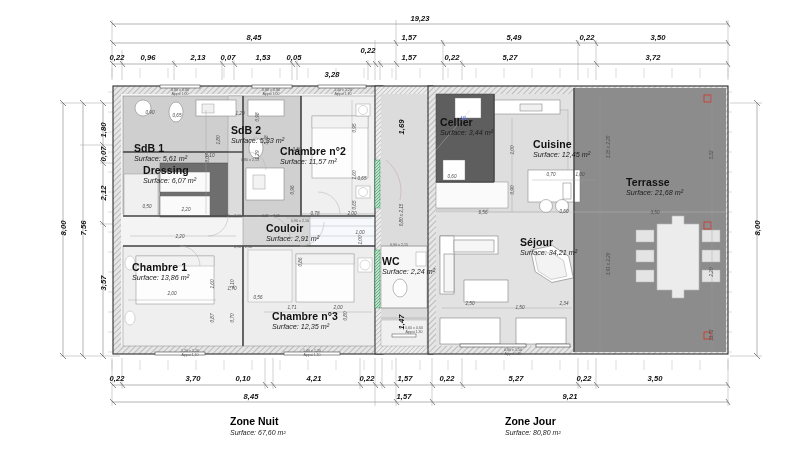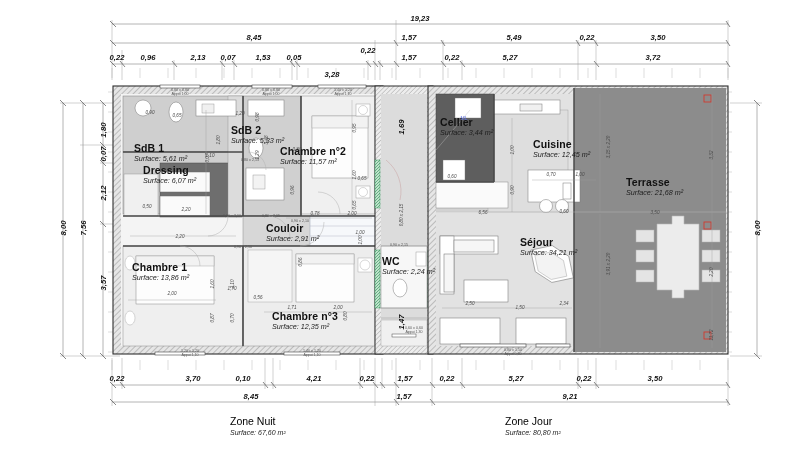--- a/index.html
+++ b/index.html
@@ -34,21 +34,21 @@
   .roomlabel .rsurf {
     display: block;
     font-style: italic;
     font-size: 7.2px;
     line-height: 9px;
     color: #1c1c1c;
   }
 
   .zonelabel { position: absolute; white-space: nowrap; }
   .zonelabel .zname {
-    display: block; font-weight: normal; font-size: 10.5px; color: #000;
+    display: block; font-weight: bold; font-size: 10.5px; color: #000;
     line-height: 13px;
   }
   .zonelabel .zsurf {
     display: block; font-style: italic; font-size: 7px; color: #222;
     line-height: 10px;
   }
 
   .dimtxt {
     position: absolute;
     font-size: 7.6px;

